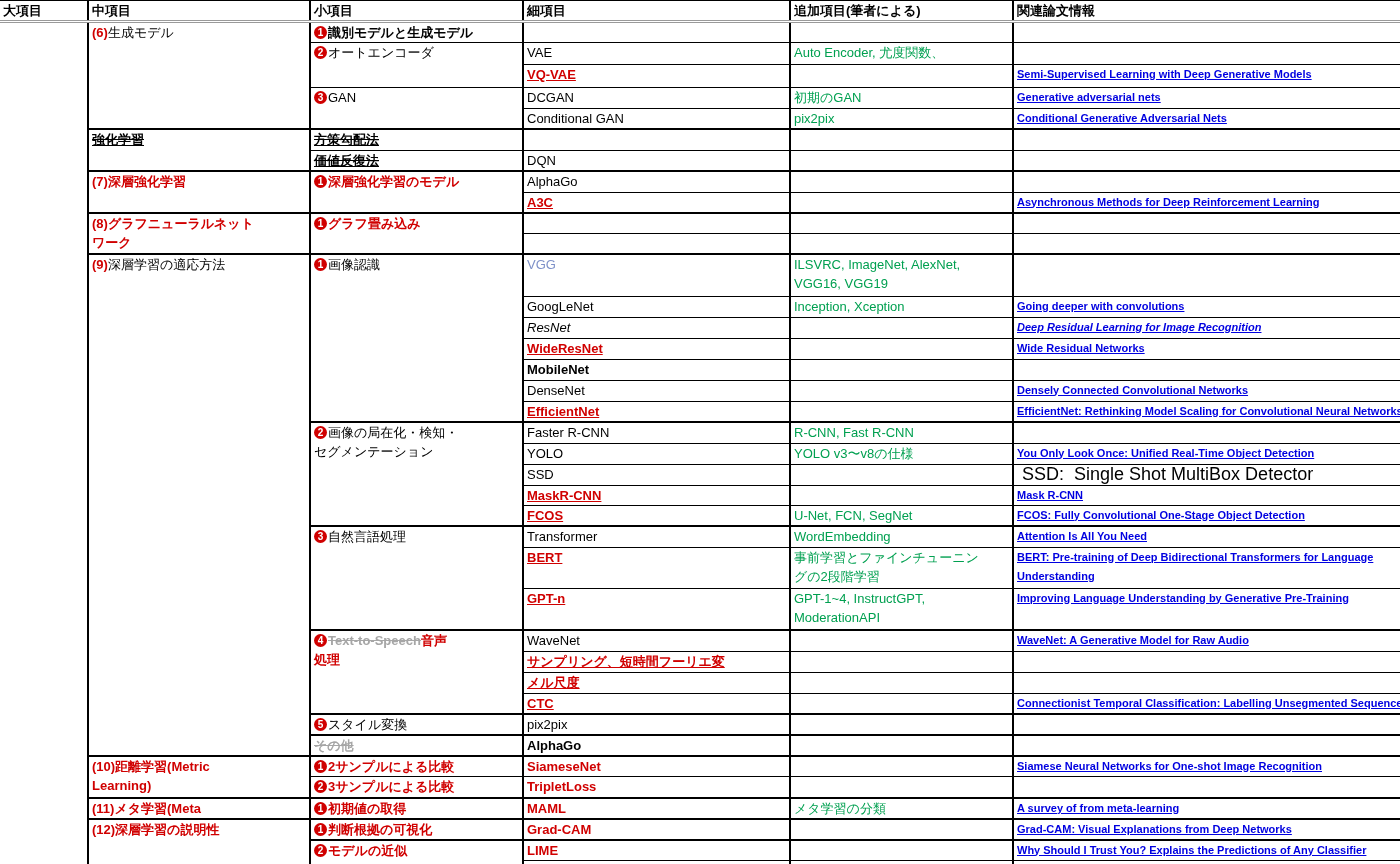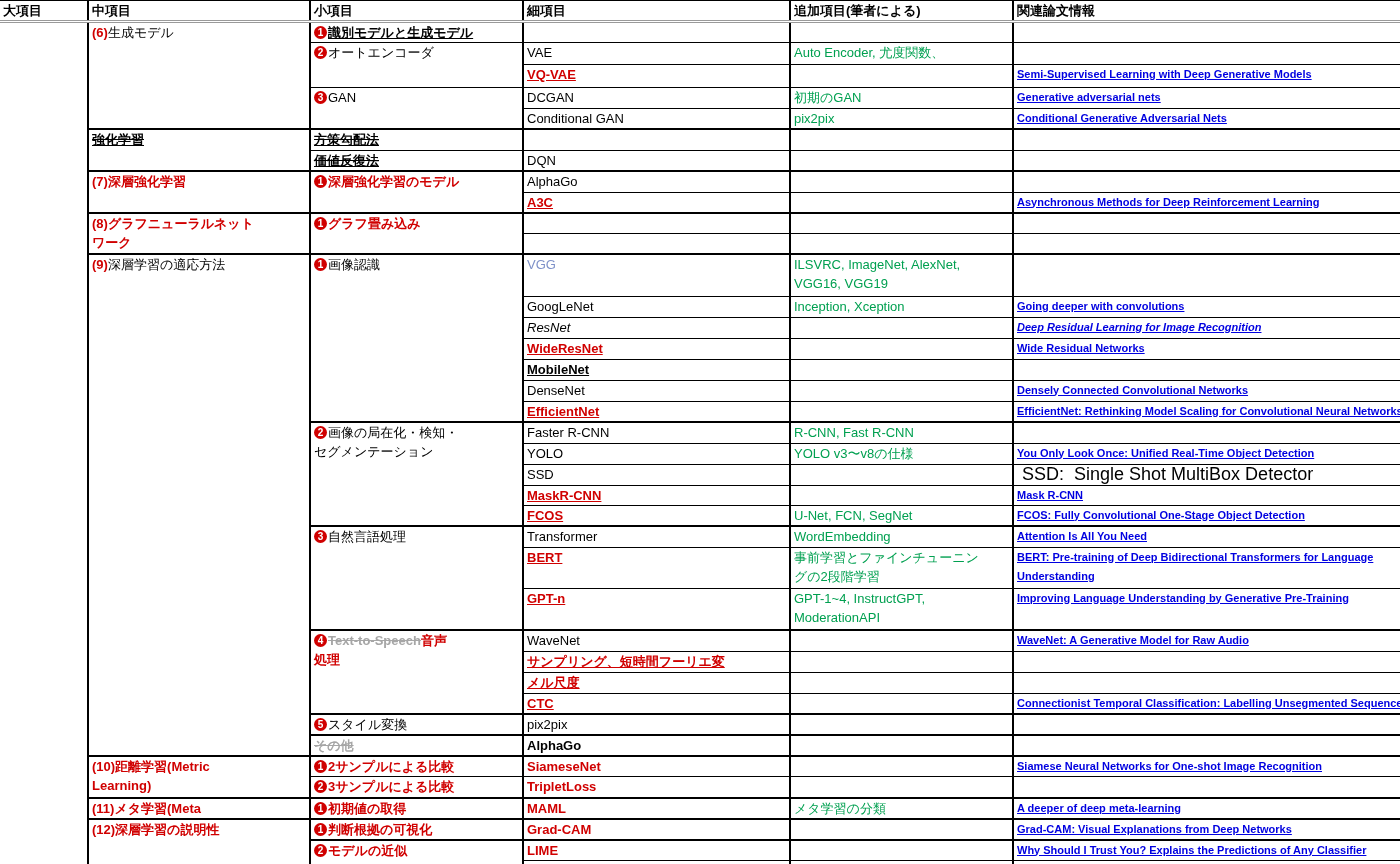--- a/index.html
+++ b/index.html
@@ -9,21 +9,21 @@
         border-left:hidden;border-right:hidden;}
   td,th{border:1px solid #000;border-left-width:2px;border-right-width:2px;
         padding:0 3px;vertical-align:top;font-size:13px;line-height:19px;
         overflow:hidden;white-space:pre-wrap;color:#000;text-align:left;}
   th{font-weight:bold;border-bottom:3px double #9a9a9a;}
   tr.thick td{border-top-width:2px;}
   table tr:last-child td{border-bottom-width:2px;}
   .r  {color:#d00000;font-weight:bold;}
   .ru {color:#d00000;font-weight:bold;text-decoration:underline;}
   .b  {font-weight:bold;}
-  .bu {font-weight:bold;text-decoration:underline;}
+  .bu {font-weight:bold;}
   .st {font-weight:bold;text-decoration:underline line-through;}
   .gs {color:#a6a6a6;font-weight:bold;text-decoration:line-through;}
   .g  {color:#00a050;}
   .vgg{color:#7d90c8;}
   .link{color:#0000e0;font-weight:bold;font-size:11px;text-decoration:underline;}
   .nw {white-space:nowrap;}
   .ssd{font-size:18px;color:#000;}
   .bg {display:inline-block;width:13px;height:13px;border-radius:7px;background:#d00000;
        color:#fff;font-size:10px;line-height:13px;text-align:center;font-weight:bold;
        margin-right:1px;vertical-align:1px;}
@@ -249,21 +249,21 @@
         <td><span class="bg">2</span><span class="r">3サンプルによる比較</span></td>
         <td class="r">TripletLoss</td>
         <td></td>
         <td></td>
       </tr>
       <tr class="thick" style="height: 21px;">
         <td class="r">(11)メタ学習(Meta</td>
         <td><span class="bg">1</span><span class="r">初期値の取得</span></td>
         <td class="r">MAML</td>
         <td class="g">メタ学習の分類</td>
-        <td class="link">A deeper of deep meta-learning</td>
+        <td class="link">A survey of from meta-learning</td>
       </tr>
       <tr class="thick" style="height: 21px;">
         <td rowspan="3" class="r">(12)深層学習の説明性</td>
         <td><span class="bg">1</span><span class="r">判断根拠の可視化</span></td>
         <td class="r">Grad-CAM</td>
         <td></td>
         <td class="link">Grad-CAM: Visual Explanations from Deep Networks</td>
       </tr>
       <tr class="thick" style="height: 17px;">
         <td rowspan="2"><span class="bg">2</span><span class="r">モデルの近似</span></td>

